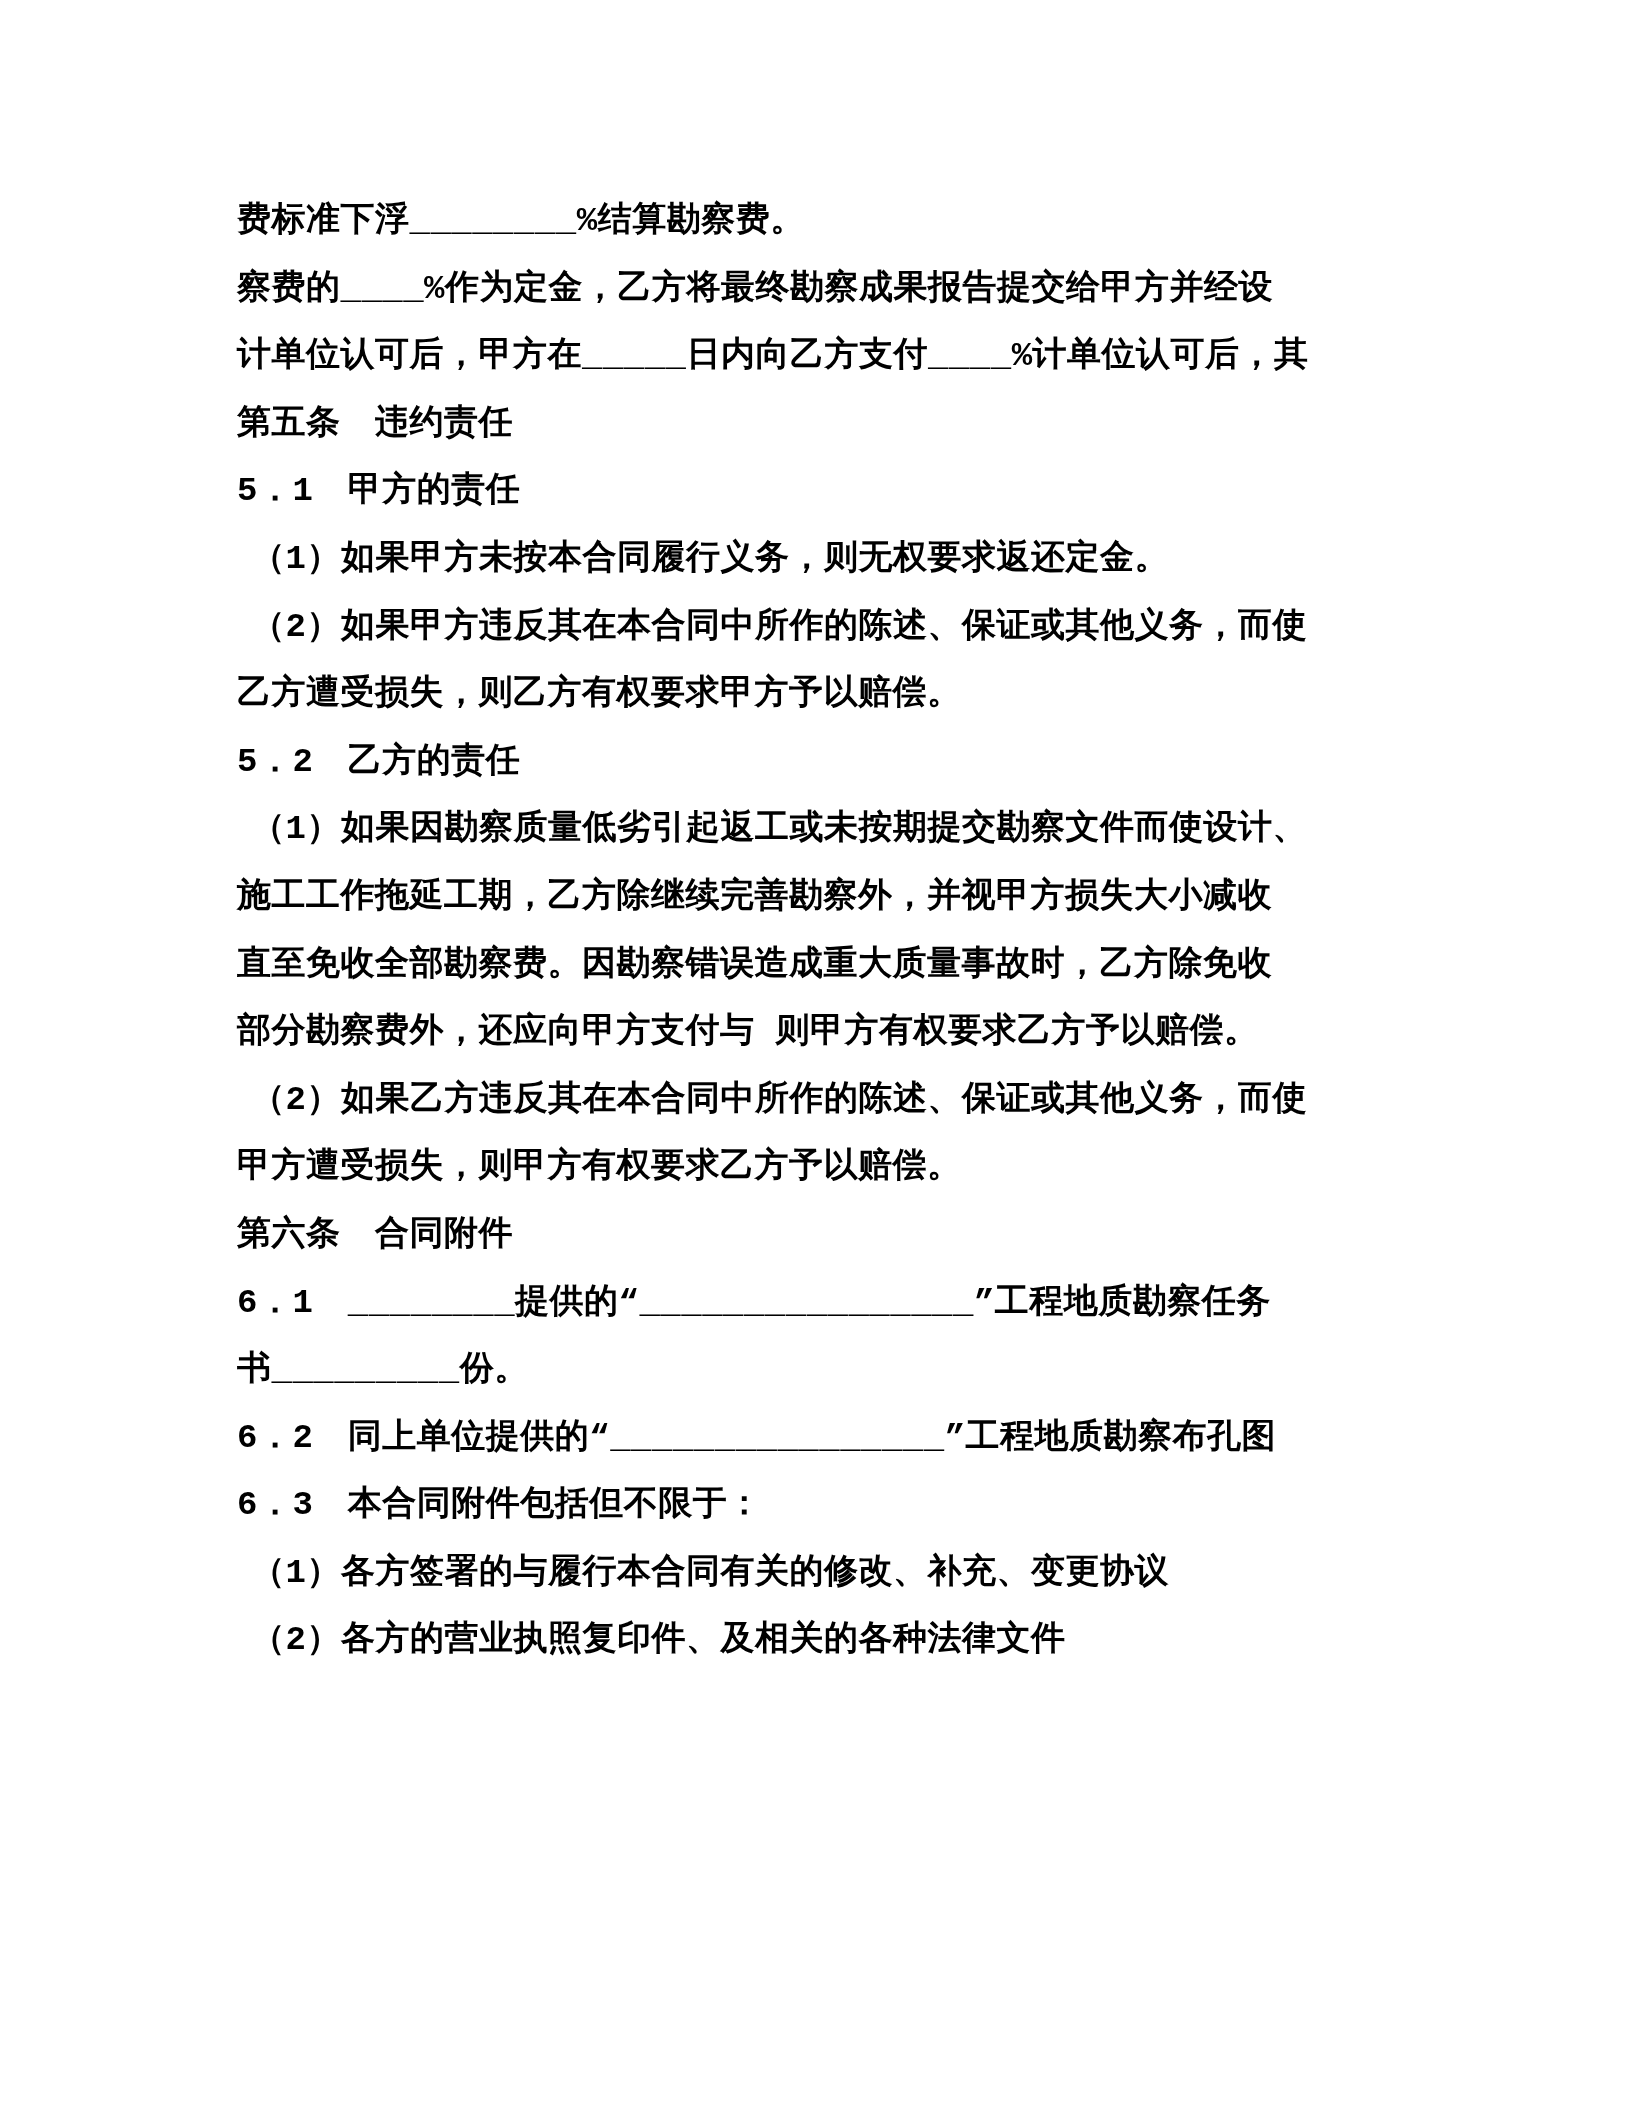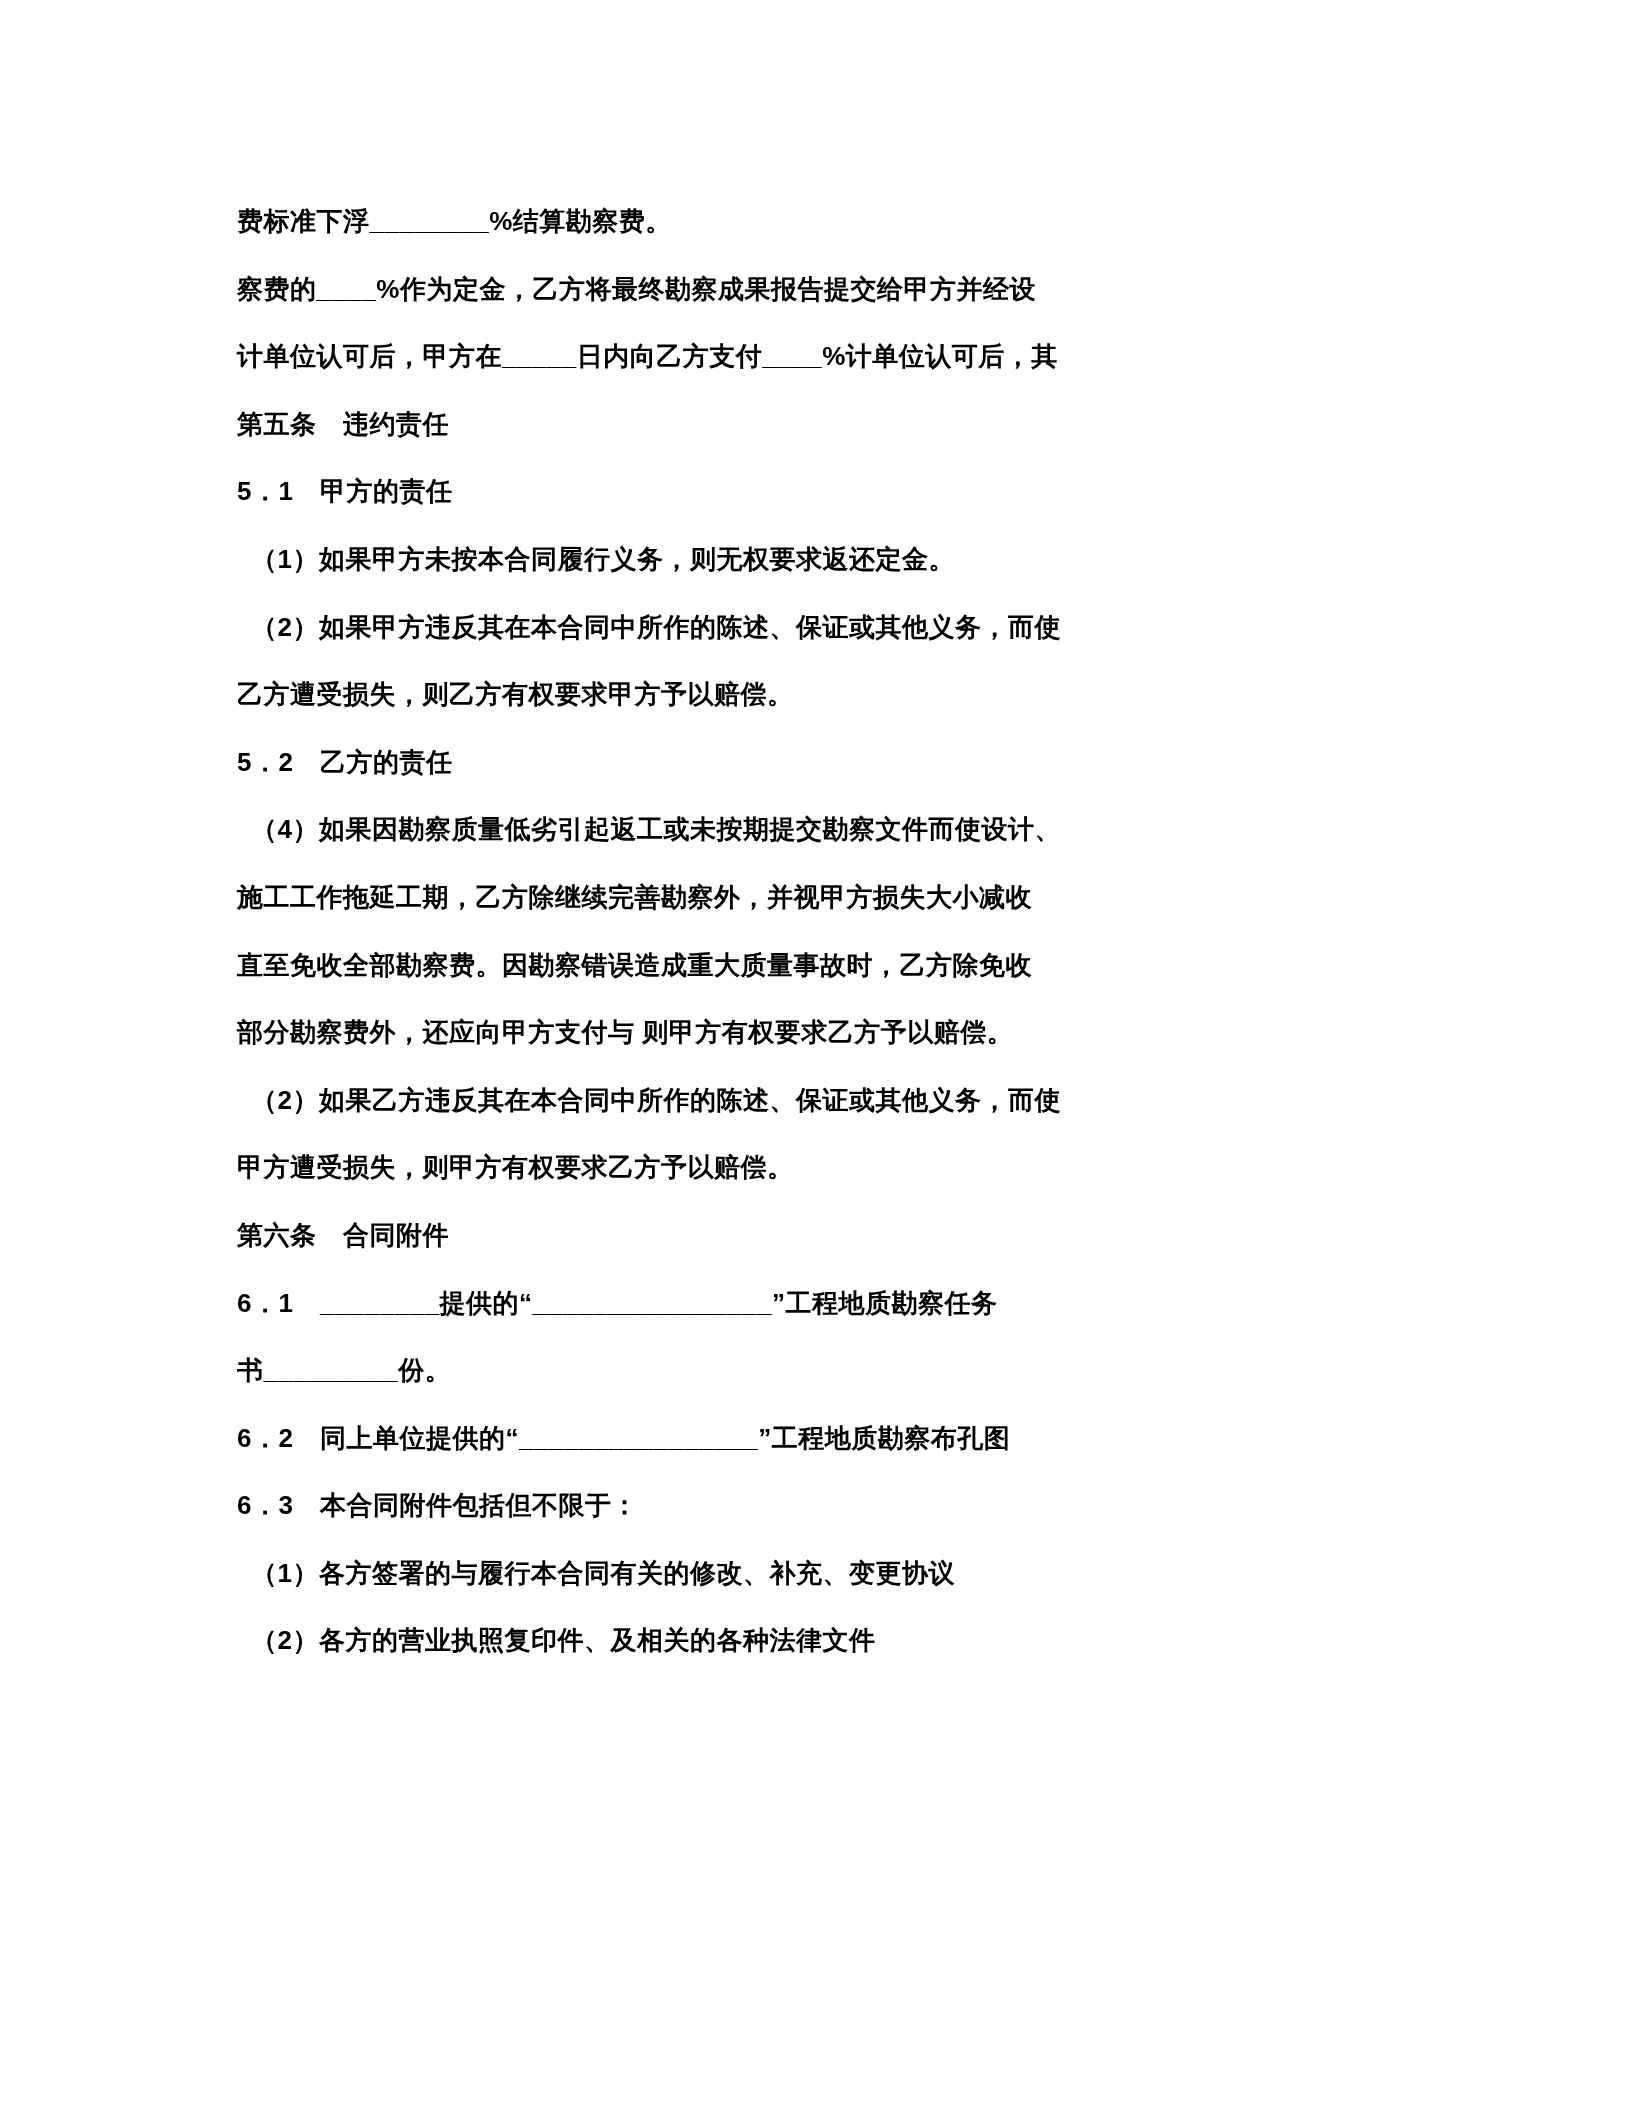--- a/index.html
+++ b/index.html
@@ -14,23 +14,23 @@
     background: #ffffff;
     overflow: hidden;
   }
   .text-block {
     position: absolute;
     left: 237px;
     top: 188px;
     width: 1250px;
   }
   .doc-line {
-    font-family: Liberation Sans, sans-serif;
+    font-family: Liberation Mono, monospace;
     font-weight: 700;
-    font-size: 26px;
+    font-size: 34px;
     line-height: 67.6px;
     color: #000000;
     white-space: pre;
     letter-spacing: 0.5px;
   }
   .doc-line.indent {
     padding-left: 14px;
   }
 </style>
 </head>
@@ -40,21 +40,21 @@
   <div class="text-block">
     <div class="doc-line">费标准下浮________%结算勘察费。</div>
     <div class="doc-line">察费的____%作为定金，乙方将最终勘察成果报告提交给甲方并经设</div>
     <div class="doc-line">计单位认可后，甲方在_____日内向乙方支付____%计单位认可后，其</div>
     <div class="doc-line">第五条　违约责任</div>
     <div class="doc-line">5．1　甲方的责任</div>
     <div class="doc-line indent">（1）如果甲方未按本合同履行义务，则无权要求返还定金。</div>
     <div class="doc-line indent">（2）如果甲方违反其在本合同中所作的陈述、保证或其他义务，而使</div>
     <div class="doc-line">乙方遭受损失，则乙方有权要求甲方予以赔偿。</div>
     <div class="doc-line">5．2　乙方的责任</div>
-    <div class="doc-line indent">（4）如果因勘察质量低劣引起返工或未按期提交勘察文件而使设计、</div>
+    <div class="doc-line indent">（1）如果因勘察质量低劣引起返工或未按期提交勘察文件而使设计、</div>
     <div class="doc-line">施工工作拖延工期，乙方除继续完善勘察外，并视甲方损失大小减收</div>
     <div class="doc-line">直至免收全部勘察费。因勘察错误造成重大质量事故时，乙方除免收</div>
     <div class="doc-line">部分勘察费外，还应向甲方支付与 则甲方有权要求乙方予以赔偿。</div>
     <div class="doc-line indent">（2）如果乙方违反其在本合同中所作的陈述、保证或其他义务，而使</div>
     <div class="doc-line">甲方遭受损失，则甲方有权要求乙方予以赔偿。</div>
     <div class="doc-line">第六条　合同附件</div>
     <div class="doc-line">6．1　________提供的“________________”工程地质勘察任务</div>
     <div class="doc-line">书_________份。</div>
     <div class="doc-line">6．2　同上单位提供的“________________”工程地质勘察布孔图</div>
     <div class="doc-line">6．3　本合同附件包括但不限于：</div>

